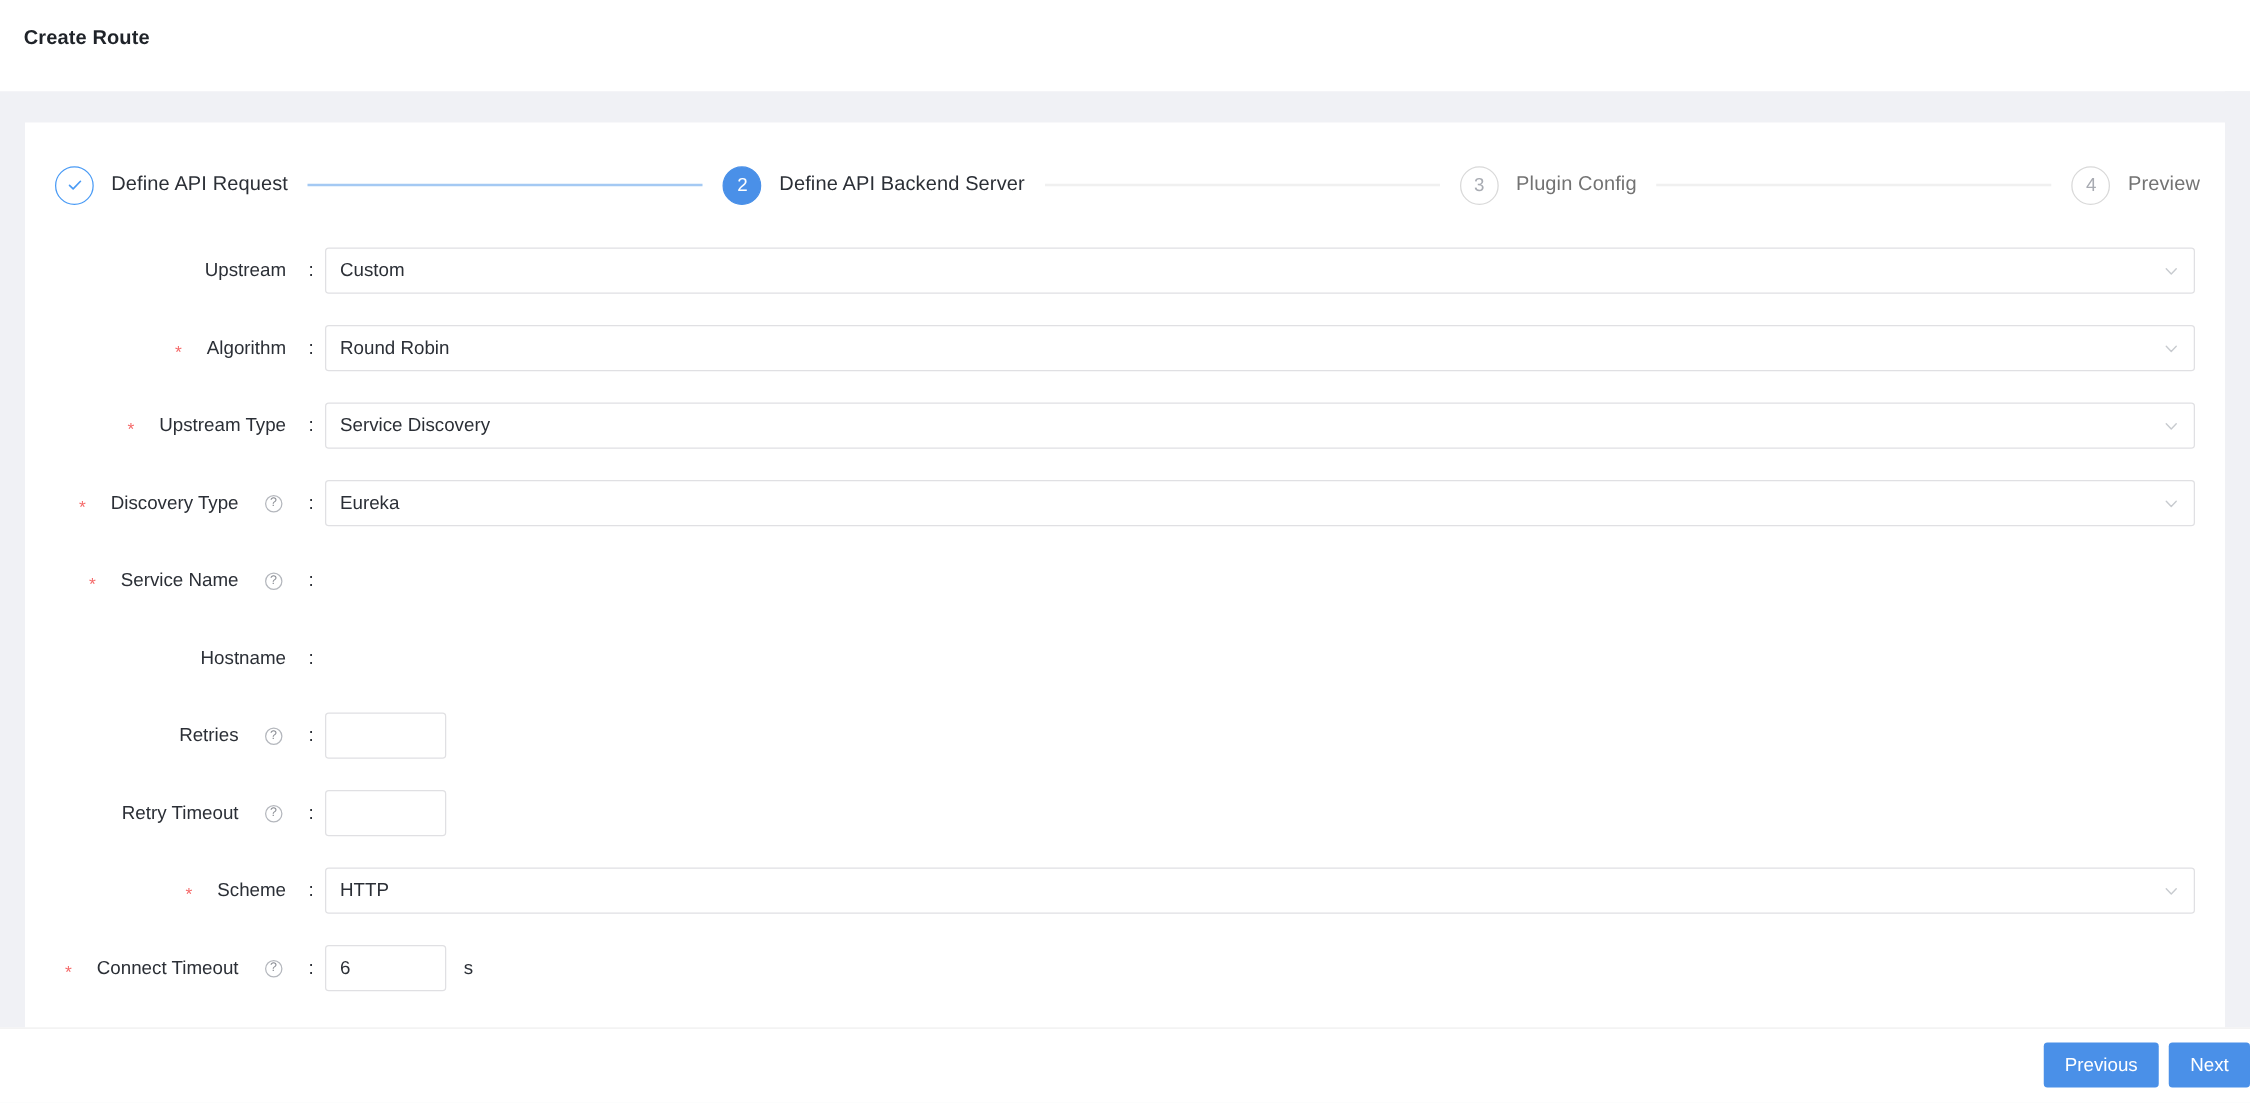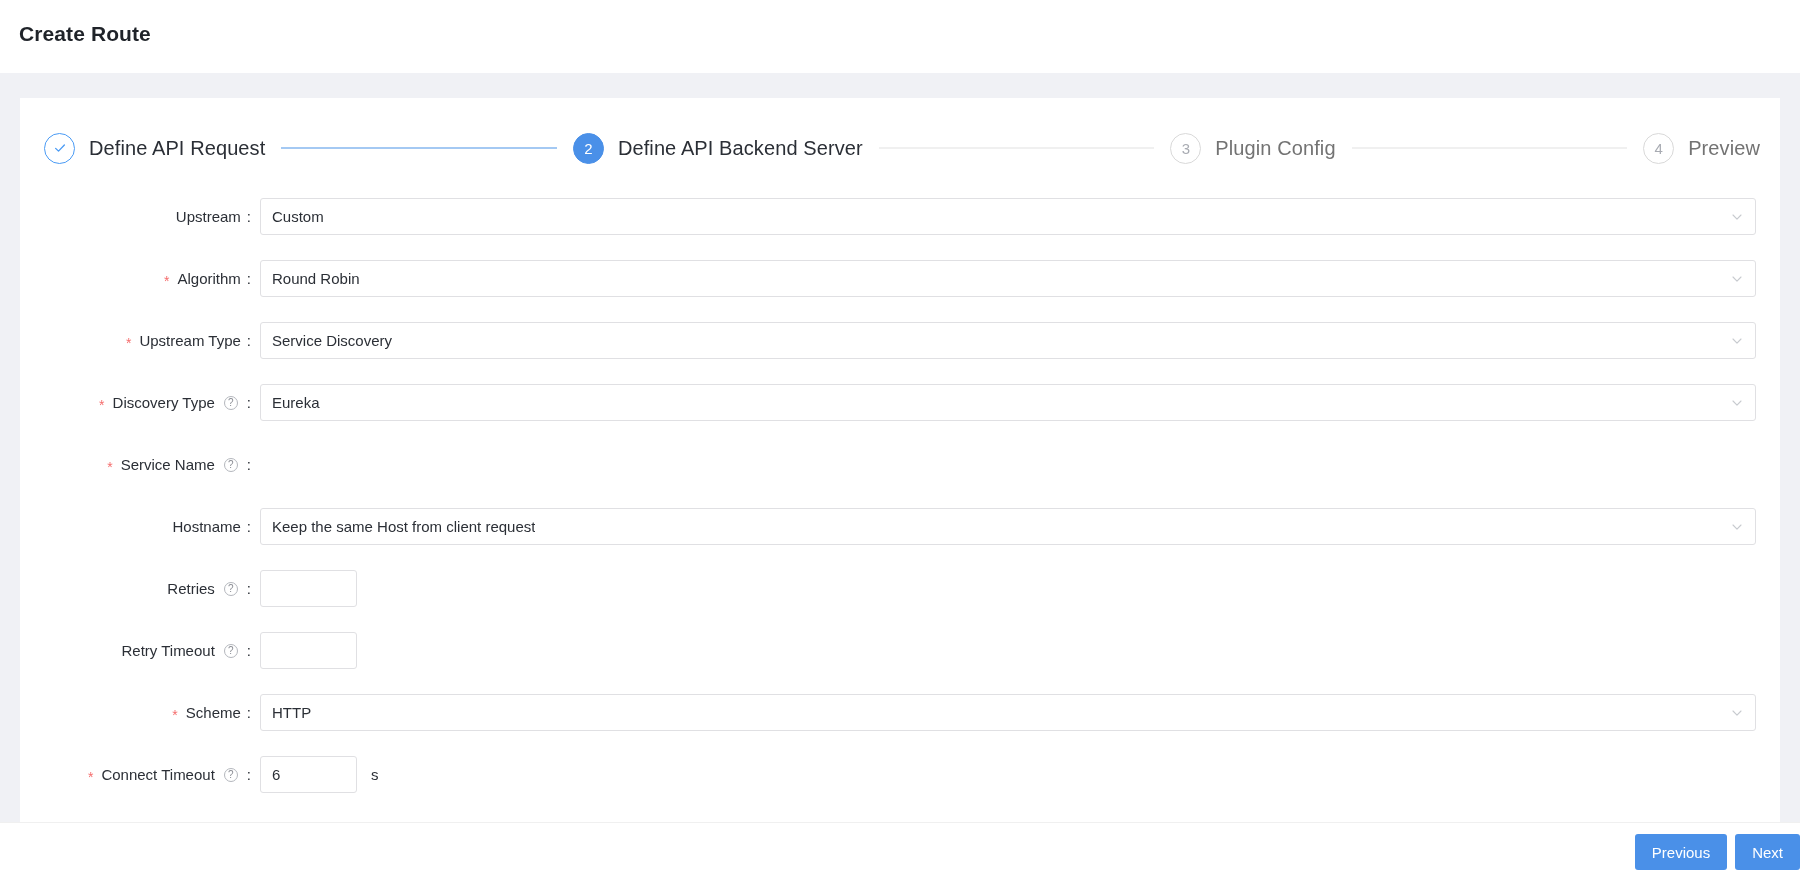--- a/index.html
+++ b/index.html
@@ -24,21 +24,21 @@
     position: absolute;
     top: 0; left: 0;
     width: 1800px;
     height: 73px;
     background: #ffffff;
   }
   .page-header .title {
     position: absolute;
     left: 19px;
     top: 22px;
-    font-size: 21px;
+    font-size: 16px;
     font-weight: bold;
     color: #1f2329;
     letter-spacing: 0.1px;
   }
 
   
   .card {
     position: absolute;
     left: 20px;
     top: 98px;
@@ -87,21 +87,21 @@
     border: 1.2px solid #d9d9d9;
     color: #a8abb2;
     background: #fff;
   }
   .step-check {
     display: block;
     width: 14px; height: 14px;
   }
   .step-label {
     margin-left: 14px;
-    font-size: 20px;
+    font-size: 16px;
     color: #2b2f36;
     letter-spacing: 0.1px;
   }
   .step-label.muted { color: #737373; }
   .step-line {
     flex: 1 1 auto;
     height: 1.6px;
     margin: 0 16px;
     min-width: 30px;
   }
@@ -125,21 +125,21 @@
     width: 240px;
     flex: 0 0 240px;
     text-align: right;
     font-size: 15px;
     color: #2b2f36;
     padding-right: 9px;
     white-space: nowrap;
     display: flex;
     align-items: center;
     justify-content: flex-end;
-    gap: 4px;
+    gap: 16px;
   }
   .req-star {
     color: #f56c6c;
     font-size: 14px;
     margin-right: 4px;
     line-height: 1;
     position: relative;
     top: 2px;
   }
   .help-icon {
@@ -347,28 +347,20 @@
             <span>Service Name</span>
             <span class="help-icon">?</span>
             <span class="colon">:</span>
           </div>
         </div>
         <div class="form-row">
           <div class="form-label">
             <span>Hostname</span>
             <span class="colon">:</span>
           </div>
-          <div class="control">
-            <div class="field wide">
-              <span class="value">Keep the same Host from client request</span>
-              <svg class="chev" viewBox="0 0 12 12" aria-hidden="true">
-                <path d="M2 4 L6 8.2 L10 4" fill="none" stroke="#9aa0a8" stroke-width="1.1" stroke-linecap="round" stroke-linejoin="round"></path>
-              </svg>
-            </div>
-          </div>
         </div>
         <div class="form-row">
           <div class="form-label">
             <span>Retries</span>
             <span class="help-icon">?</span>
             <span class="colon">:</span>
           </div>
           <div class="control">
             <div class="field small">
               <span class="value"></span>

